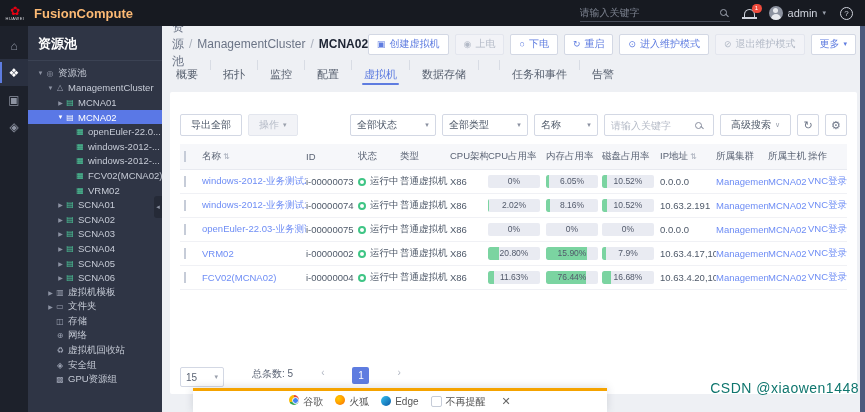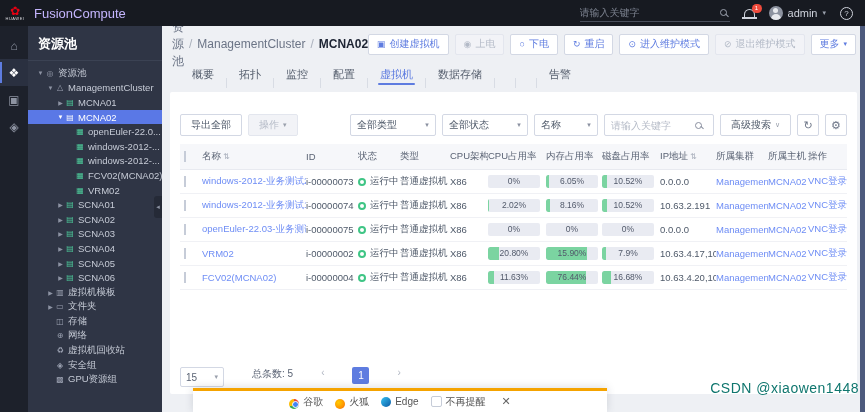--- a/index.html
+++ b/index.html
@@ -4,21 +4,21 @@
 <style>
   *{box-sizing:border-box;margin:0;padding:0}
   html,body{width:865px;height:412px;overflow:hidden}
   body{font-family:"Liberation Sans","DejaVu Sans",sans-serif;position:relative;background:#eef0f4;font-size:11px;color:#4e5969}
 
   
   .topbar{position:absolute;top:0;left:0;right:0;height:26px;background:#171a21;display:flex;align-items:center;z-index:40}
   .logo{width:30px;display:flex;flex-direction:column;align-items:center;justify-content:center}
   .logo .flower{color:#e60012;font-size:12px;line-height:10px}
   .logo .hw{color:#d7d9de;font-size:4px;letter-spacing:.5px}
-  .brand{color:#c4b5fd;font-size:13px;font-weight:normal;margin-left:4px}
+  .brand{color:#fdba74;font-size:13px;font-weight:bold;margin-left:4px}
   .tb-right{margin-left:auto;display:flex;align-items:center;gap:14px;padding-right:12px}
   .tb-search{display:flex;align-items:center;gap:6px;border-bottom:1px solid #4a4f5c;width:150px;height:18px;justify-content:space-between}
   .tb-search input{background:transparent;border:none;outline:none;color:#aab0bc;font-size:10px;width:120px}
   .tb-search input::placeholder{color:#7c828f}
   .mag{width:7px;height:7px;border:1.3px solid #9aa0ac;border-radius:50%;position:relative;flex:0 0 auto;margin-right:3px}
   .mag::after{content:"";position:absolute;width:4px;height:1.3px;background:#9aa0ac;transform:rotate(45deg);right:-3px;bottom:-1px}
   .bellwrap{position:relative}
   .bell{display:block;width:11px;height:9px;border:1.4px solid #cfd3dc;border-bottom:none;border-radius:6px 6px 0 0;position:relative}
   .bell::after{content:"";position:absolute;left:-3px;right:-3px;bottom:-1px;height:1.4px;background:#cfd3dc}
   .badge{position:absolute;top:-5px;right:-7px;min-width:10px;height:9px;background:#f04b3c;border-radius:5px;color:#fff;font-size:6px;line-height:9px;text-align:center;padding:0 2px}
@@ -53,21 +53,21 @@
   .crumb-row{display:flex;align-items:center;height:34px;padding:2px 10px 0}
   .crumb{font-size:12px;color:#6b7486;display:flex;gap:5px;align-items:center}
   .crumb .sep{color:#aab0bc}
   .crumb .leaf{color:#1d2433;font-weight:bold}
   .actions{margin-left:auto;display:flex;gap:6px}
   .btn{height:21px;display:flex;align-items:center;gap:4px;padding:0 8px;background:#fff;border:1px solid #d3d8e4;border-radius:2px;font-size:10px;color:#5e7ce0;cursor:pointer;white-space:nowrap}
   .btn .bic{font-size:9px}
   .btn.disabled{background:#f2f3f7;border-color:#e3e6ee;color:#b3bac7;cursor:default}
   .btn .bcaret{font-size:7px}
 
-  .tabs{display:flex;align-items:flex-end;height:28px;padding:0 28px;font-size:11px;color:#565f6e}
+  .tabs{display:flex;align-items:flex-start;height:28px;padding:0 12px;font-size:11px;color:#565f6e}
   .tab{height:28px;display:flex;align-items:center;padding:0 2px;cursor:pointer;position:relative}
   .tab.active{color:#5e7ce0}
   .tab.active::after{content:"";position:absolute;left:0;right:0;bottom:3px;height:2px;background:#5e7ce0;border-radius:1px}
   .tab-sep{width:1px;height:10px;background:#d8dce4;margin:0 10px}
 
   .card{position:absolute;top:66px;left:8px;right:8px;bottom:18px;background:#fff;border-radius:2px;padding:22px 10px;overflow:hidden}
   .tbar{display:flex;align-items:center;gap:6px}
   .wbtn{height:22px;padding:0 10px;border:1px solid #d3d8e4;border-radius:2px;background:#fff;font-size:10px;color:#4e5969;display:flex;align-items:center;gap:4px;cursor:pointer;white-space:nowrap}
   .wbtn.disabled{background:#f2f3f7;border-color:#e3e6ee;color:#b6bcc8;cursor:default}
   .tbar-right{margin-left:auto;display:flex;align-items:center;gap:6px}
@@ -99,21 +99,21 @@
 
   
   .pager{position:absolute;left:10px;bottom:7px;display:flex;align-items:flex-start;gap:28px;font-size:10px;color:#5a6374}
   .psel{width:44px;height:20px;border:1px solid #d3d8e4;border-radius:2px;display:flex;align-items:center;justify-content:space-between;padding:0 5px;cursor:pointer}
   .parr{color:#b0b6c2;cursor:pointer;font-size:10px}
   .pnum{width:17px;height:17px;background:#5e7ce0;color:#fff;border-radius:2px;text-align:center;line-height:17px;cursor:pointer}
 
   
   .toast{position:absolute;left:193px;bottom:0;width:414px;height:24px;background:#fff;border-top:3px solid #f5a300;box-shadow:0 -1px 8px rgba(60,70,90,.18);display:flex;align-items:center;justify-content:center;gap:12px;z-index:50;font-size:10px;color:#333}
   .toast .msg{font-weight:bold;color:#3a3f48}
-  .bitem{display:flex;align-items:flex-end;gap:4px;color:#555;cursor:pointer}
+  .bitem{display:flex;align-items:flex-start;gap:4px;color:#555;cursor:pointer}
   .bico{width:10px;height:10px;border-radius:50%;position:relative;flex:0 0 auto}
   .bico.chrome{background:conic-gradient(#ea4335 0 33%,#34a853 33% 66%,#fbbc05 66% 100%)}
   .bico.chrome::after{content:"";position:absolute;left:2.5px;top:2.5px;width:5px;height:5px;border-radius:50%;background:#4285f4;border:1px solid #fff}
   .bico.firefox{background:radial-gradient(circle at 35% 35%,#ffcb00,#ff9500 60%,#e8590c)}
   .bico.edge{background:linear-gradient(135deg,#35c2f2,#0c59a4)}
   .dismiss{display:flex;align-items:center;gap:4px;color:#555;cursor:pointer}
   .dismiss .cb{margin-left:0}
   .toast .close{color:#666;font-size:11px;cursor:pointer;margin-left:4px}
 
   
@@ -326,38 +326,39 @@
       <span class="tab-sep"></span>
       <div class="tab">监控</div>
       <span class="tab-sep"></span>
       <div class="tab">配置</div>
       <span class="tab-sep"></span>
       <div class="tab active">虚拟机</div>
       <span class="tab-sep"></span>
       <div class="tab">数据存储</div>
       <span class="tab-sep"></span>
       <span class="tab-sep"></span>
+      <div class="tab">任务和事件</div>
       <span class="tab-sep"></span>
       <div class="tab">告警</div>
     </div>
 
   <div class="card">
     <div class="tbar">
       <button class="wbtn">导出全部</button>
       <button class="wbtn disabled">
           <span>操作</span>
           <span class="caret">▾</span>
         </button>
       <div class="tbar-right">
         <div class="sel" style="width:86px">
+            <span>全部状态</span>
+            <span class="caret">▾</span>
+          </div>
+        <div class="sel" style="width:86px">
             <span>全部类型</span>
-            <span class="caret">▾</span>
-          </div>
-        <div class="sel" style="width:86px">
-            <span>全部状态</span>
             <span class="caret">▾</span>
           </div>
         <div class="sel w62">
             <span>名称</span>
             <span class="caret">▾</span>
           </div>
         <div class="searchbox">
           <input placeholder="请输入关键字" style="">
           <span class="mag"></span>
         </div>

